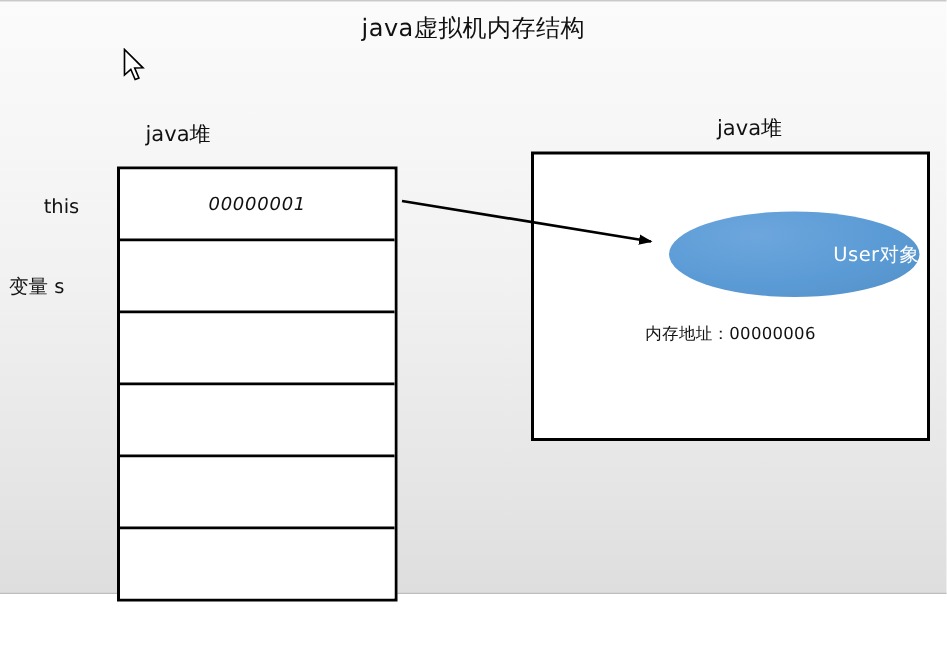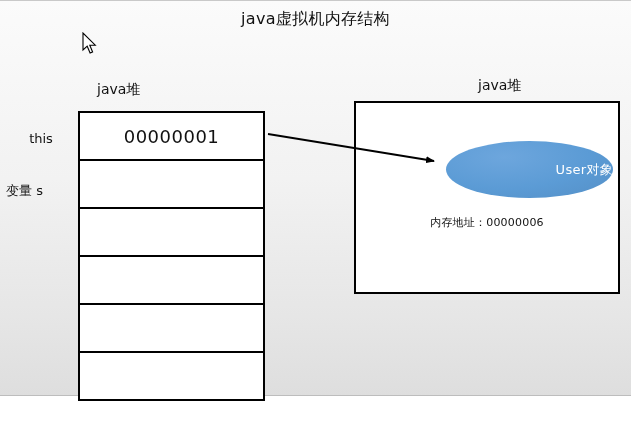--- a/index.html
+++ b/index.html
@@ -61,23 +61,24 @@
     flex: 1 1 0;
     box-sizing: border-box;
     border-bottom: 2px solid #000000;
     display: flex;
     align-items: center;
     justify-content: center;
     background: #ffffff;
   }
   .lvt-row:last-child { border-bottom: none; }
   .lvt-value {
-    font-size: 18px;
+    font-size: 12px;
     color: #111111;
     letter-spacing: 0.5px;
+    font-style: italic;
   }
 
   
   .row-label {
     position: absolute;
     font-size: 13px;
     color: #111111;
     white-space: nowrap;
     text-align: center;
   }

